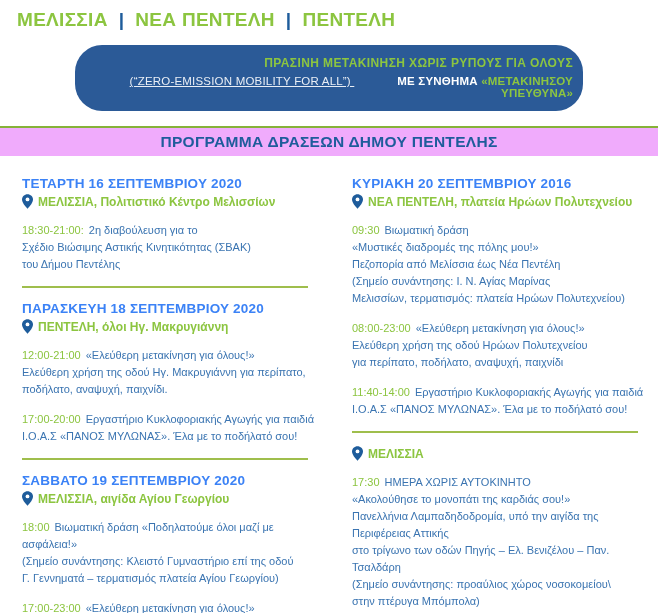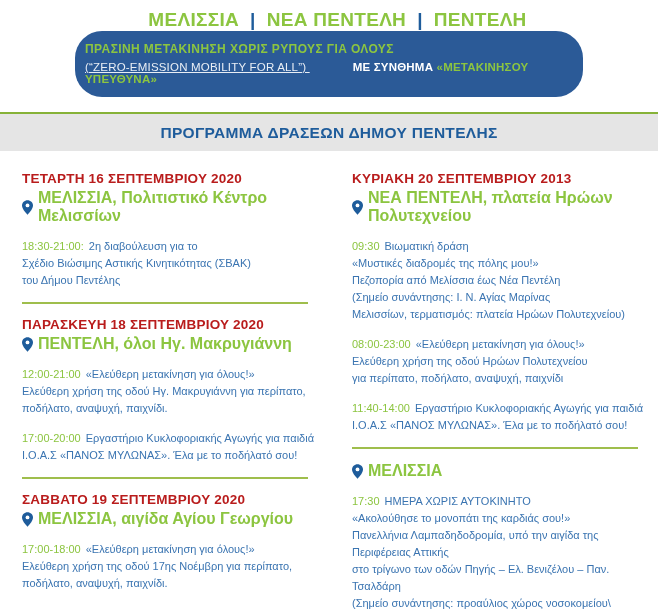--- a/index.html
+++ b/index.html
@@ -1,44 +1,44 @@
 <!DOCTYPE html>
 <html lang="el"><head>
 <meta charset="utf-8">
 <style>
   * { margin: 0; padding: 0; box-sizing: border-box; }
   html, body { width: 658px; height: 613px; background: #ffffff; overflow: hidden; }
   body { font-family: "Liberation Sans", sans-serif; -webkit-font-smoothing: antialiased; }
 
   
-  .cities { text-align: center; padding-top: 9px; font-weight: bold; font-size: 19px; color: #8CC540; letter-spacing: .3px; margin-left: 17px; }
+  .cities { padding-top: 9px; font-weight: bold; font-size: 19px; color: #8CC540; letter-spacing: .3px; margin-left: 17px; }
   .cities .hsep { color: #1E5C9B; margin: 0 11px; font-weight: bold; }
 
   
-  .banner { width: 508px; margin: 0 auto 0; background: #2B5A97; border-radius: 27px;
-            padding: 11px 10px 12px; text-align: left; }
+  .banner { width: 508px; margin: 14px auto 0; background: #2B5A97; border-radius: 27px;
+            padding: 11px 10px 12px; text-align: right; }
   .banner-l1 { color: #8CC540; font-weight: bold; font-size: 12px; letter-spacing: .4px; }
   .banner-l2 { margin-top: 5px; font-size: 11.5px; color: #ffffff; letter-spacing: .2px; }
   .banner-l2 .en { color: #e9eef5; font-weight: 400; text-decoration: underline; }
   .banner-l2 .slogan-b { font-weight: bold; color: #ffffff; padding-left: 43px; }
   .banner-l2 .slogan-g { font-weight: bold; color: #8CC540; }
 
   
-  .program-bar { margin-top: 15px; height: 39px; background: #e5e5e5; border-top: 2px solid #86B238;
+  .program-bar { margin-top: 15px; height: 30px; background: #f0abfc; border-top: 2px solid #86B238;
                  display: flex; align-items: center; justify-content: center; }
   .program-bar span { color: #1E5C9B; font-weight: bold; font-size: 15.5px; letter-spacing: .3px; }
 
   
   .columns { display: flex; padding: 20px 0 0 22px; }
   .col { width: 306px; }
   .col.right { width: 296px; margin-left: 24px; }
 
-  .block-date { color: #b91c1c; font-weight: bold; font-size: 13.5px; letter-spacing: .2px; }
+  .block-date { color: #3b82f6; font-weight: bold; font-size: 13.5px; letter-spacing: .2px; }
   .block-loc  { display: flex; align-items: center; gap: 5px; margin-top: 3px; margin-bottom: 13px;
-                color: #8CC540; font-weight: bold; font-size: 16px; }
+                color: #8CC540; font-weight: bold; font-size: 12px; }
   .block-loc svg { flex: 0 0 auto; }
 
   .event { margin: 0 0 13px; font-size: 11px; line-height: 17px; color: #3A74B1; }
   .event-time { color: #8CC540; margin-right: 5px; }
   .event-text { white-space: pre-line; }
 
   hr.sep { border: none; border-top: 2px solid #9FBE4C; margin: 10px 0 13px; width: 286px; }
 </style>
 </head>
 <body>
@@ -93,30 +93,33 @@
         <hr class="sep">
         <section>
           <h2 class="block-date">ΣΑΒΒΑΤΟ 19 ΣΕΠΤΕΜΒΡΙΟΥ 2020</h2>
           <div class="block-loc">
             <svg width="11" height="15" viewBox="0 0 12 16">
               <path d="M6 0C2.7 0 0 2.6 0 5.9 0 10.2 6 16 6 16s6-5.8 6-10.1C12 2.6 9.3 0 6 0z" fill="#1E5C9B"></path>
               <circle cx="6" cy="5.7" r="2.1" fill="#ffffff"></circle>
             </svg>
             <span>ΜΕΛΙΣΣΙΑ, αιγίδα Αγίου Γεωργίου</span>
           </div>
-          <p class="event"><span class="event-time">17:00-18:00</span><span class="event-text">«Ελεύθερη μετακίνηση για όλους!»
+          <p class="event"><span class="event-time">18:00</span><span class="event-text">Βιωματική δράση «Ποδηλατούμε όλοι μαζί με ασφάλεια!»
+(Σημείο συνάντησης: Κλειστό Γυμναστήριο επί της οδού
+Γ. Γεννηματά – τερματισμός πλατεία Αγίου Γεωργίου)</span></p>
+          <p class="event"><span class="event-time">17:00-23:00</span><span class="event-text">«Ελεύθερη μετακίνηση για όλους!»
 Ελεύθερη χρήση της οδού 17ης Νοέμβρη για περίπατο,
 ποδήλατο, αναψυχή, παιχνίδι.</span></p>
         </section>
       </div>
   </div>
   <div class="col right">
     <div>
         <section>
-          <h2 class="block-date">ΚΥΡΙΑΚΗ 20 ΣΕΠΤΕΜΒΡΙΟΥ 2013</h2>
+          <h2 class="block-date">ΚΥΡΙΑΚΗ 20 ΣΕΠΤΕΜΒΡΙΟΥ 2016</h2>
           <div class="block-loc">
             <svg width="11" height="15" viewBox="0 0 12 16">
               <path d="M6 0C2.7 0 0 2.6 0 5.9 0 10.2 6 16 6 16s6-5.8 6-10.1C12 2.6 9.3 0 6 0z" fill="#1E5C9B"></path>
               <circle cx="6" cy="5.7" r="2.1" fill="#ffffff"></circle>
             </svg>
             <span>ΝΕΑ ΠΕΝΤΕΛΗ, πλατεία Ηρώων Πολυτεχνείου</span>
           </div>
           <p class="event"><span class="event-time">09:30</span><span class="event-text">Βιωματική δράση
 «Μυστικές διαδρομές της πόλης μου!»
 Πεζοπορία από Μελίσσια έως Νέα Πεντέλη

